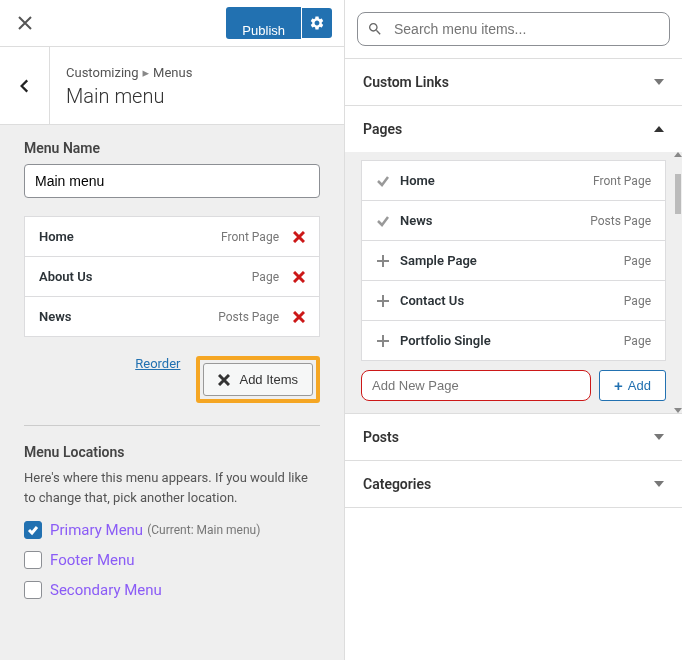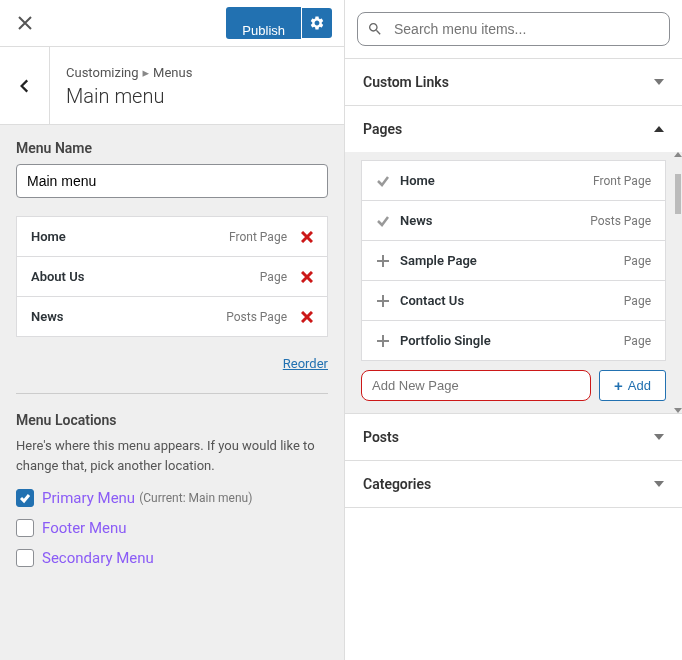--- a/index.html
+++ b/index.html
@@ -14,21 +14,21 @@
 .publish-btn { background: #2271b1; color: #ffffff; border: none; padding: 16px 16px; height: 30px; font-size: 13px; cursor: pointer; border-top-left-radius: 3px; border-bottom-left-radius: 3px; }
 .gear-btn { background: #2271b1; border: none; width: 30px; height: 30px; display: flex; align-items: center; justify-content: center; cursor: pointer; border-top-right-radius: 3px; border-bottom-right-radius: 3px; margin-left: 1px; }
 .gear-btn svg { width: 16px; height: 16px; fill: #fff; }
 .breadcrumb-row { display: flex; align-items: flex-end; background: #fff; border-bottom: 1px solid #ddd; }
 .back-btn { width: 50px; height: 77px; display: flex; align-items: center; justify-content: center; cursor: pointer; border-right: 1px solid #ddd; }
 .back-btn svg { width: 18px; height: 18px; stroke: #222; stroke-width: 2; }
 .breadcrumb-content { padding: 13px 16px 16px; flex: 1; }
 .breadcrumb { font-size: 13px; color: #555; margin-bottom: 4px; }
 .breadcrumb .sep { margin: 0 4px; color: #888; }
 .panel-title { font-size: 20px; font-weight: 300; color: #333; }
-.main-content { padding: 15px 16px; }
+.main-content { padding: 15px 24px; }
 .section-label { font-size: 14px; font-weight: 600; color: #444; margin-bottom: 8px; }
 .text-input { width: 100%; padding: 8px 10px; border: 1px solid #8c8f94; border-radius: 4px; font-size: 14px; background: #fff; outline: none; }
 .menu-items { margin-top: 18px; }
 .menu-item { background: #fff; border: 1px solid #dcdcde; padding: 12px 14px; display: flex; align-items: center; cursor: pointer; margin-bottom: -1px; }
 .menu-item .item-label { font-weight: 600; flex: 1; color: #2c3338; font-size: 13px; }
 .menu-item .item-type { color: #777; font-size: 12px; margin-right: 14px; }
 .menu-item .remove-icon { width: 12px; height: 12px; cursor: pointer; }
 .menu-item .remove-icon svg { width: 12px; height: 12px; stroke: #cc1818; stroke-width: 3; }
 .actions-row { display: flex; justify-content: flex-end; margin-top: 20px; gap: 16px; }
 .reorder-link { color: #2271b1; text-decoration: underline; cursor: pointer; font-size: 13px; }
@@ -129,20 +129,28 @@
         <span class="item-label">News</span>
         <span class="item-type">Posts Page</span>
         <span class="remove-icon"><svg viewBox="0 0 12 12" fill="none">
               <path d="M1 1L11 11M11 1L1 11"></path>
             </svg></span>
       </div>
     </div>
 
     <div class="actions-row">
       <span class="reorder-link">Reorder</span>
+      <span class="highlight-box">
+        <button class="add-items-btn">
+          <svg viewBox="0 0 12 12" fill="none">
+              <path d="M1 1L11 11M11 1L1 11"></path>
+            </svg>
+          <span>Add Items</span>
+        </button>
+      </span>
     </div>
 
     <hr class="divider">
 
     <div class="section-label">Menu Locations</div>
     <p class="help-text">Here's where this menu appears. If you would like to change that, pick another location.</p>
 
     <div class="checkbox-row">
       <span class="checkbox checked">
           <svg viewBox="0 0 12 12">

